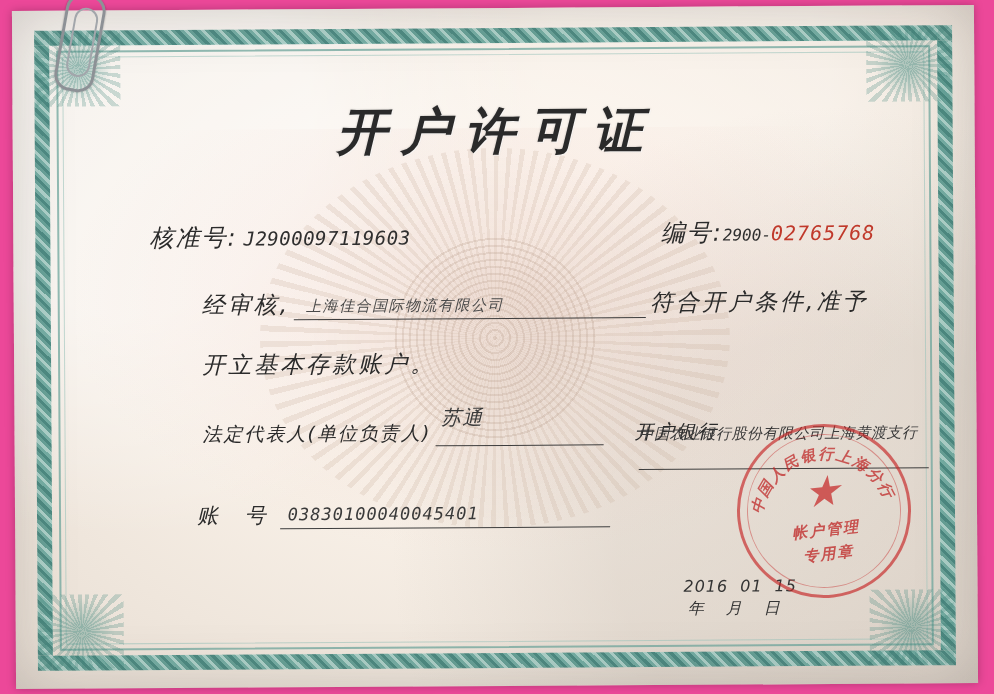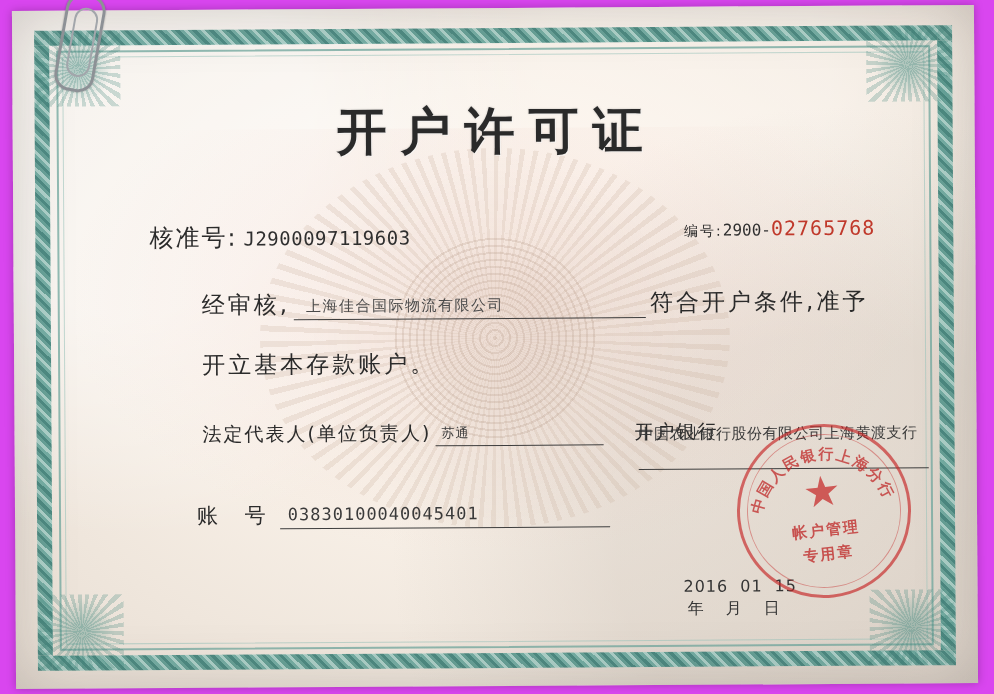--- a/index.html
+++ b/index.html
@@ -11,22 +11,23 @@
     width: 994px;
     height: 694px;
     overflow: hidden;
     font-family: "Liberation Sans", sans-serif;
   }
 
   #page {
     position: relative;
     width: 994px;
     height: 694px;
-    background: #d946ef;
+    background: #ec4899;
     overflow: hidden;
+    font-style: italic;
   }
 
   
   .cert {
     position: absolute;
     left: 14px;
     top: 8px;
     width: 962px;
     height: 678px;
     background:
@@ -172,21 +173,21 @@
   #r-approval { left: 76px; top: 160px; }
   #r-approval .label { font-size: 24px; letter-spacing: 2px; }
   #r-approval .val {
     font-size: 19px;
     margin-left: 6px;
     letter-spacing: 0.5px;
     font-family: "DejaVu Sans Mono", monospace;
   }
 
   #r-serial { right: 46px; top: 158px; text-align: right; }
-  #r-serial .label { font-size: 14px; letter-spacing: 2px; }
+  #r-serial .label { font-size: 24px; letter-spacing: 2px; }
   #r-serial .prefix { font-size: 16px; font-family: "DejaVu Sans Mono", monospace; }
   #r-serial .red {
     color: #c0392b;
     font-size: 20px;
     letter-spacing: 1px;
     font-family: "DejaVu Sans Mono", monospace;
     margin-top: 24px;
   }
 
   
@@ -220,22 +221,22 @@
     display: inline-block;
     width: 168px;
     border-bottom: 1.6px solid #3d3d3d;
     height: 24px;
     position: relative;
     vertical-align: bottom;
     margin-left: 4px;
   }
   #r-rep .blank .hand {
     position: absolute;
-    left: 6px; bottom: 3px;
-    font-size: 13px;
+    left: 6px; bottom: 14px;
+    font-size: 20px;
     letter-spacing: 1px;
   }
 
   
   #r-bank { left: 560px; top: 360px; }
   #r-bank .label { font-size: 19px; letter-spacing: 2px; }
   #r-bank .blank {
     display: inline-block;
     width: 290px;
     border-bottom: 1.6px solid #3d3d3d;

